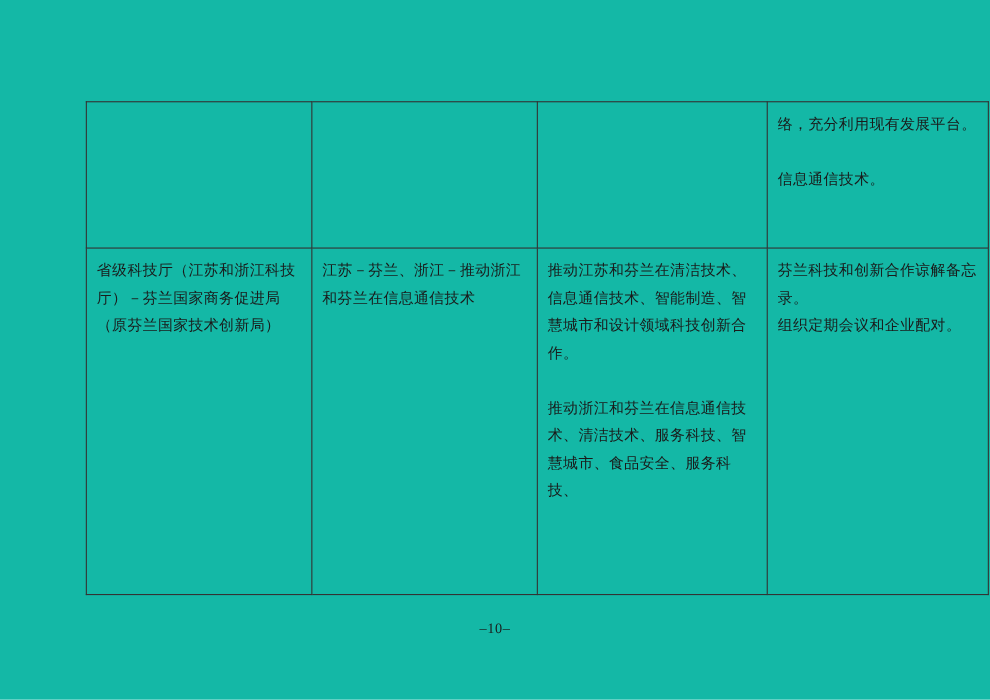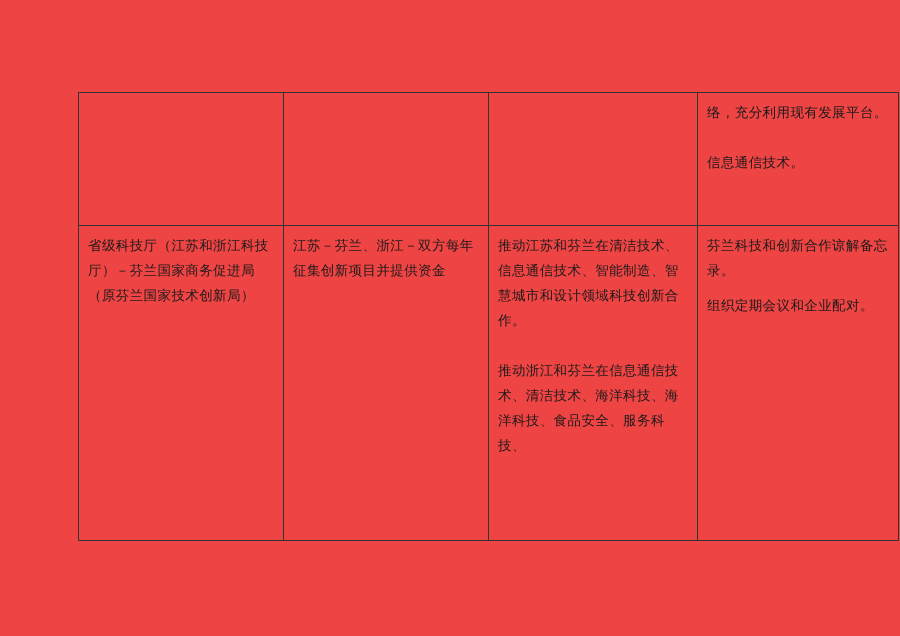--- a/index.html
+++ b/index.html
@@ -14,21 +14,21 @@
     color: #1a1a1a;
     position: relative;
     overflow: hidden;
   }
   .page {
     position: absolute;
     left: 0;
     top: 0;
     width: 900px;
     height: 636px;
-    background: #ef4444;
+    background: #14b8a6;
   }
   .doc-table {
     position: absolute;
     left: 78px;
     top: 92px;
     width: 744px;
     border-collapse: collapse;
     table-layout: fixed;
   }
   .doc-table td {
@@ -44,21 +44,21 @@
   .col3 { width: 190px; }
   .col4 { width: 182px; }
 
   .cell-para {
     margin: 0;
   }
   .cell-para + .cell-para {
     margin-top: 1.85em;
   }
   .cell-para.tight + .cell-para.tight {
-    margin-top: 10px;
+    margin-top: 0;
   }
   .row-top td { height: 118px; }
   .row-main td { height: 300px; }
 
   .page-number {
     position: absolute;
     left: 0;
     top: 563px;
     width: 900px;
     text-align: center;
@@ -82,28 +82,29 @@
         <td class="col4">
           <p class="cell-para">络，充分利用现有发展平台。</p>
           <p class="cell-para">信息通信技术。</p>
         </td>
       </tr>
       <tr class="row-main">
         <td class="col1">
           <p class="cell-para">省级科技厅（江苏和浙江科技厅）－芬兰国家商务促进局（原芬兰国家技术创新局）</p>
         </td>
         <td class="col2">
-          <p class="cell-para">江苏－芬兰、浙江－双方每年征集创新项目并提供资金</p>
+          <p class="cell-para">江苏－芬兰、浙江－推动浙江和芬兰在信息通信技术</p>
         </td>
         <td class="col3">
           <p class="cell-para">推动江苏和芬兰在清洁技术、信息通信技术、智能制造、智慧城市和设计领域科技创新合作。</p>
-          <p class="cell-para">推动浙江和芬兰在信息通信技术、清洁技术、海洋科技、海洋科技、食品安全、服务科技、</p>
+          <p class="cell-para">推动浙江和芬兰在信息通信技术、清洁技术、服务科技、智慧城市、食品安全、服务科技、</p>
         </td>
         <td class="col4">
           <p class="cell-para tight">芬兰科技和创新合作谅解备忘录。</p>
           <p class="cell-para tight">组织定期会议和企业配对。</p>
         </td>
       </tr>
     </tbody>
   </table>
 
+  <div class="page-number">–10–</div>
 
 </div>
 
 </body></html>

